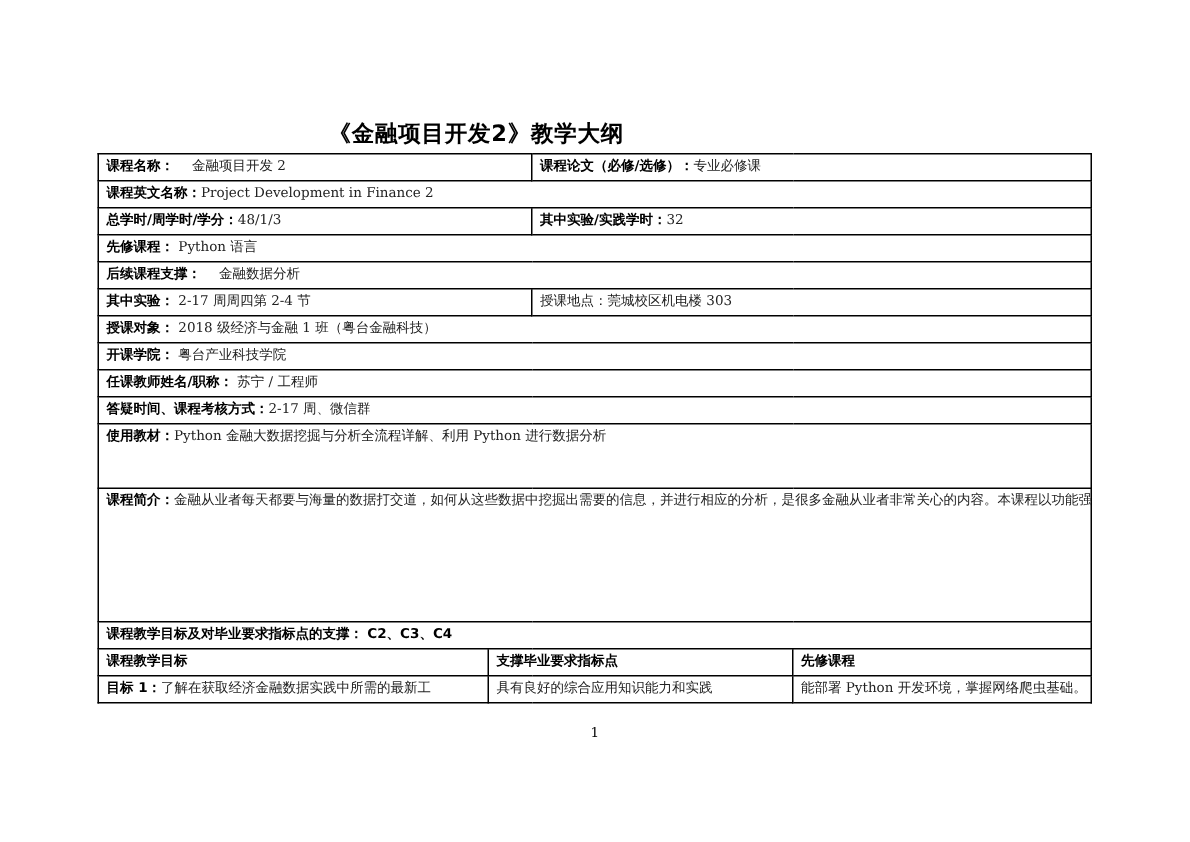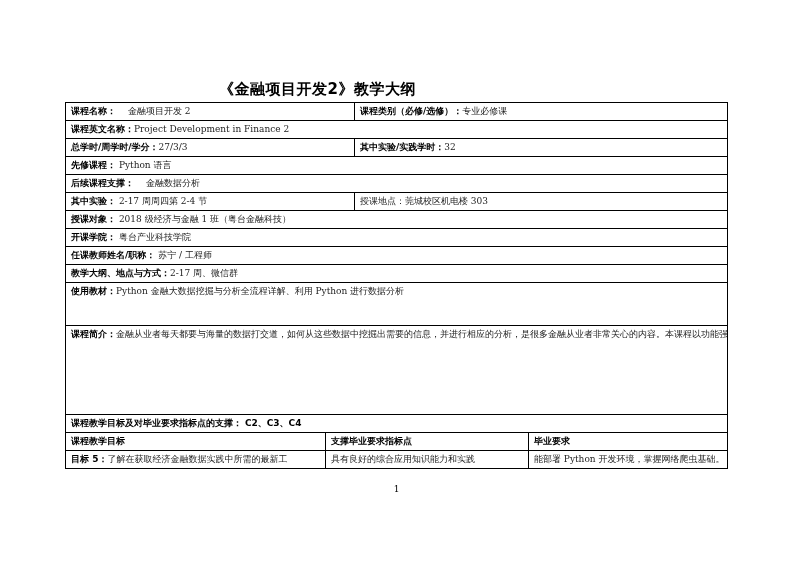--- a/index.html
+++ b/index.html
@@ -70,33 +70,33 @@
     <col style="width:174px">
     <col style="width:199px">
   </colgroup>
 
   <tbody>
       <tr>
     <td class="h18" colspan="2">
       <span class="lbl">课程名称：</span><span class="gap"></span><span class="val">金融项目开发 2</span>
     </td>
     <td class="h18" colspan="2">
-      <span class="lbl">课程类别（必修/选修）：</span><span class="val">专业必修课</span>
+      <span class="lbl">课程论文（必修/选修）：</span><span class="val">专业必修课</span>
     </td>
   </tr>
 
   <tr>
     <td class="h18" colspan="4">
       <span class="lbl">课程英文名称：</span><span class="val">Project Development in Finance 2</span>
     </td>
   </tr>
 
   <tr>
     <td class="h18" colspan="2">
-      <span class="lbl">总学时/周学时/学分：</span><span class="val">27/3/3</span>
+      <span class="lbl">总学时/周学时/学分：</span><span class="val">48/1/3</span>
     </td>
     <td class="h18" colspan="2">
       <span class="lbl">其中实验/实践学时：</span><span class="val">32</span>
     </td>
   </tr>
 
   <tr>
     <td class="h18" colspan="4">
       <span class="lbl">先修课程：</span> <span class="val">Python 语言</span>
     </td>
@@ -130,21 +130,21 @@
   </tr>
 
   <tr>
     <td class="h18" colspan="4">
       <span class="lbl">任课教师姓名/职称：</span> <span class="val">苏宁 / 工程师</span>
     </td>
   </tr>
 
   <tr>
     <td class="h18" colspan="4">
-      <span class="lbl">教学大纲、地点与方式：</span><span class="val">2-17 周、微信群</span>
+      <span class="lbl">答疑时间、课程考核方式：</span><span class="val">2-17 周、微信群</span>
     </td>
   </tr>
 
 
   <tr>
     <td class="textbook" colspan="4">
       <span class="lbl">使用教材：</span><span class="val">Python 金融大数据挖掘与分析全流程详解、利用 Python 进行数据分析</span>
     </td>
   </tr>
 
@@ -161,27 +161,27 @@
   </tr>
 
   <tr>
     <td class="h18">
       <span class="lbl">课程教学目标</span>
     </td>
     <td class="h18" colspan="2">
       <span class="lbl">支撑毕业要求指标点</span>
     </td>
     <td class="h18">
-      <span class="lbl">毕业要求</span>
+      <span class="lbl">先修课程</span>
     </td>
   </tr>
 
   <tr>
     <td class="h18">
-      <span class="lbl">目标 5：</span><span class="val">了解在获取经济金融数据实践中所需的最新工</span>
+      <span class="lbl">目标 1：</span><span class="val">了解在获取经济金融数据实践中所需的最新工</span>
     </td>
     <td class="h18" colspan="2">
       <span class="val">具有良好的综合应用知识能力和实践</span>
     </td>
     <td class="h18">
       <span class="val">能部署 Python 开发环境，掌握网络爬虫基础。</span>
     </td>
   </tr>
 </tbody>
   </table>

